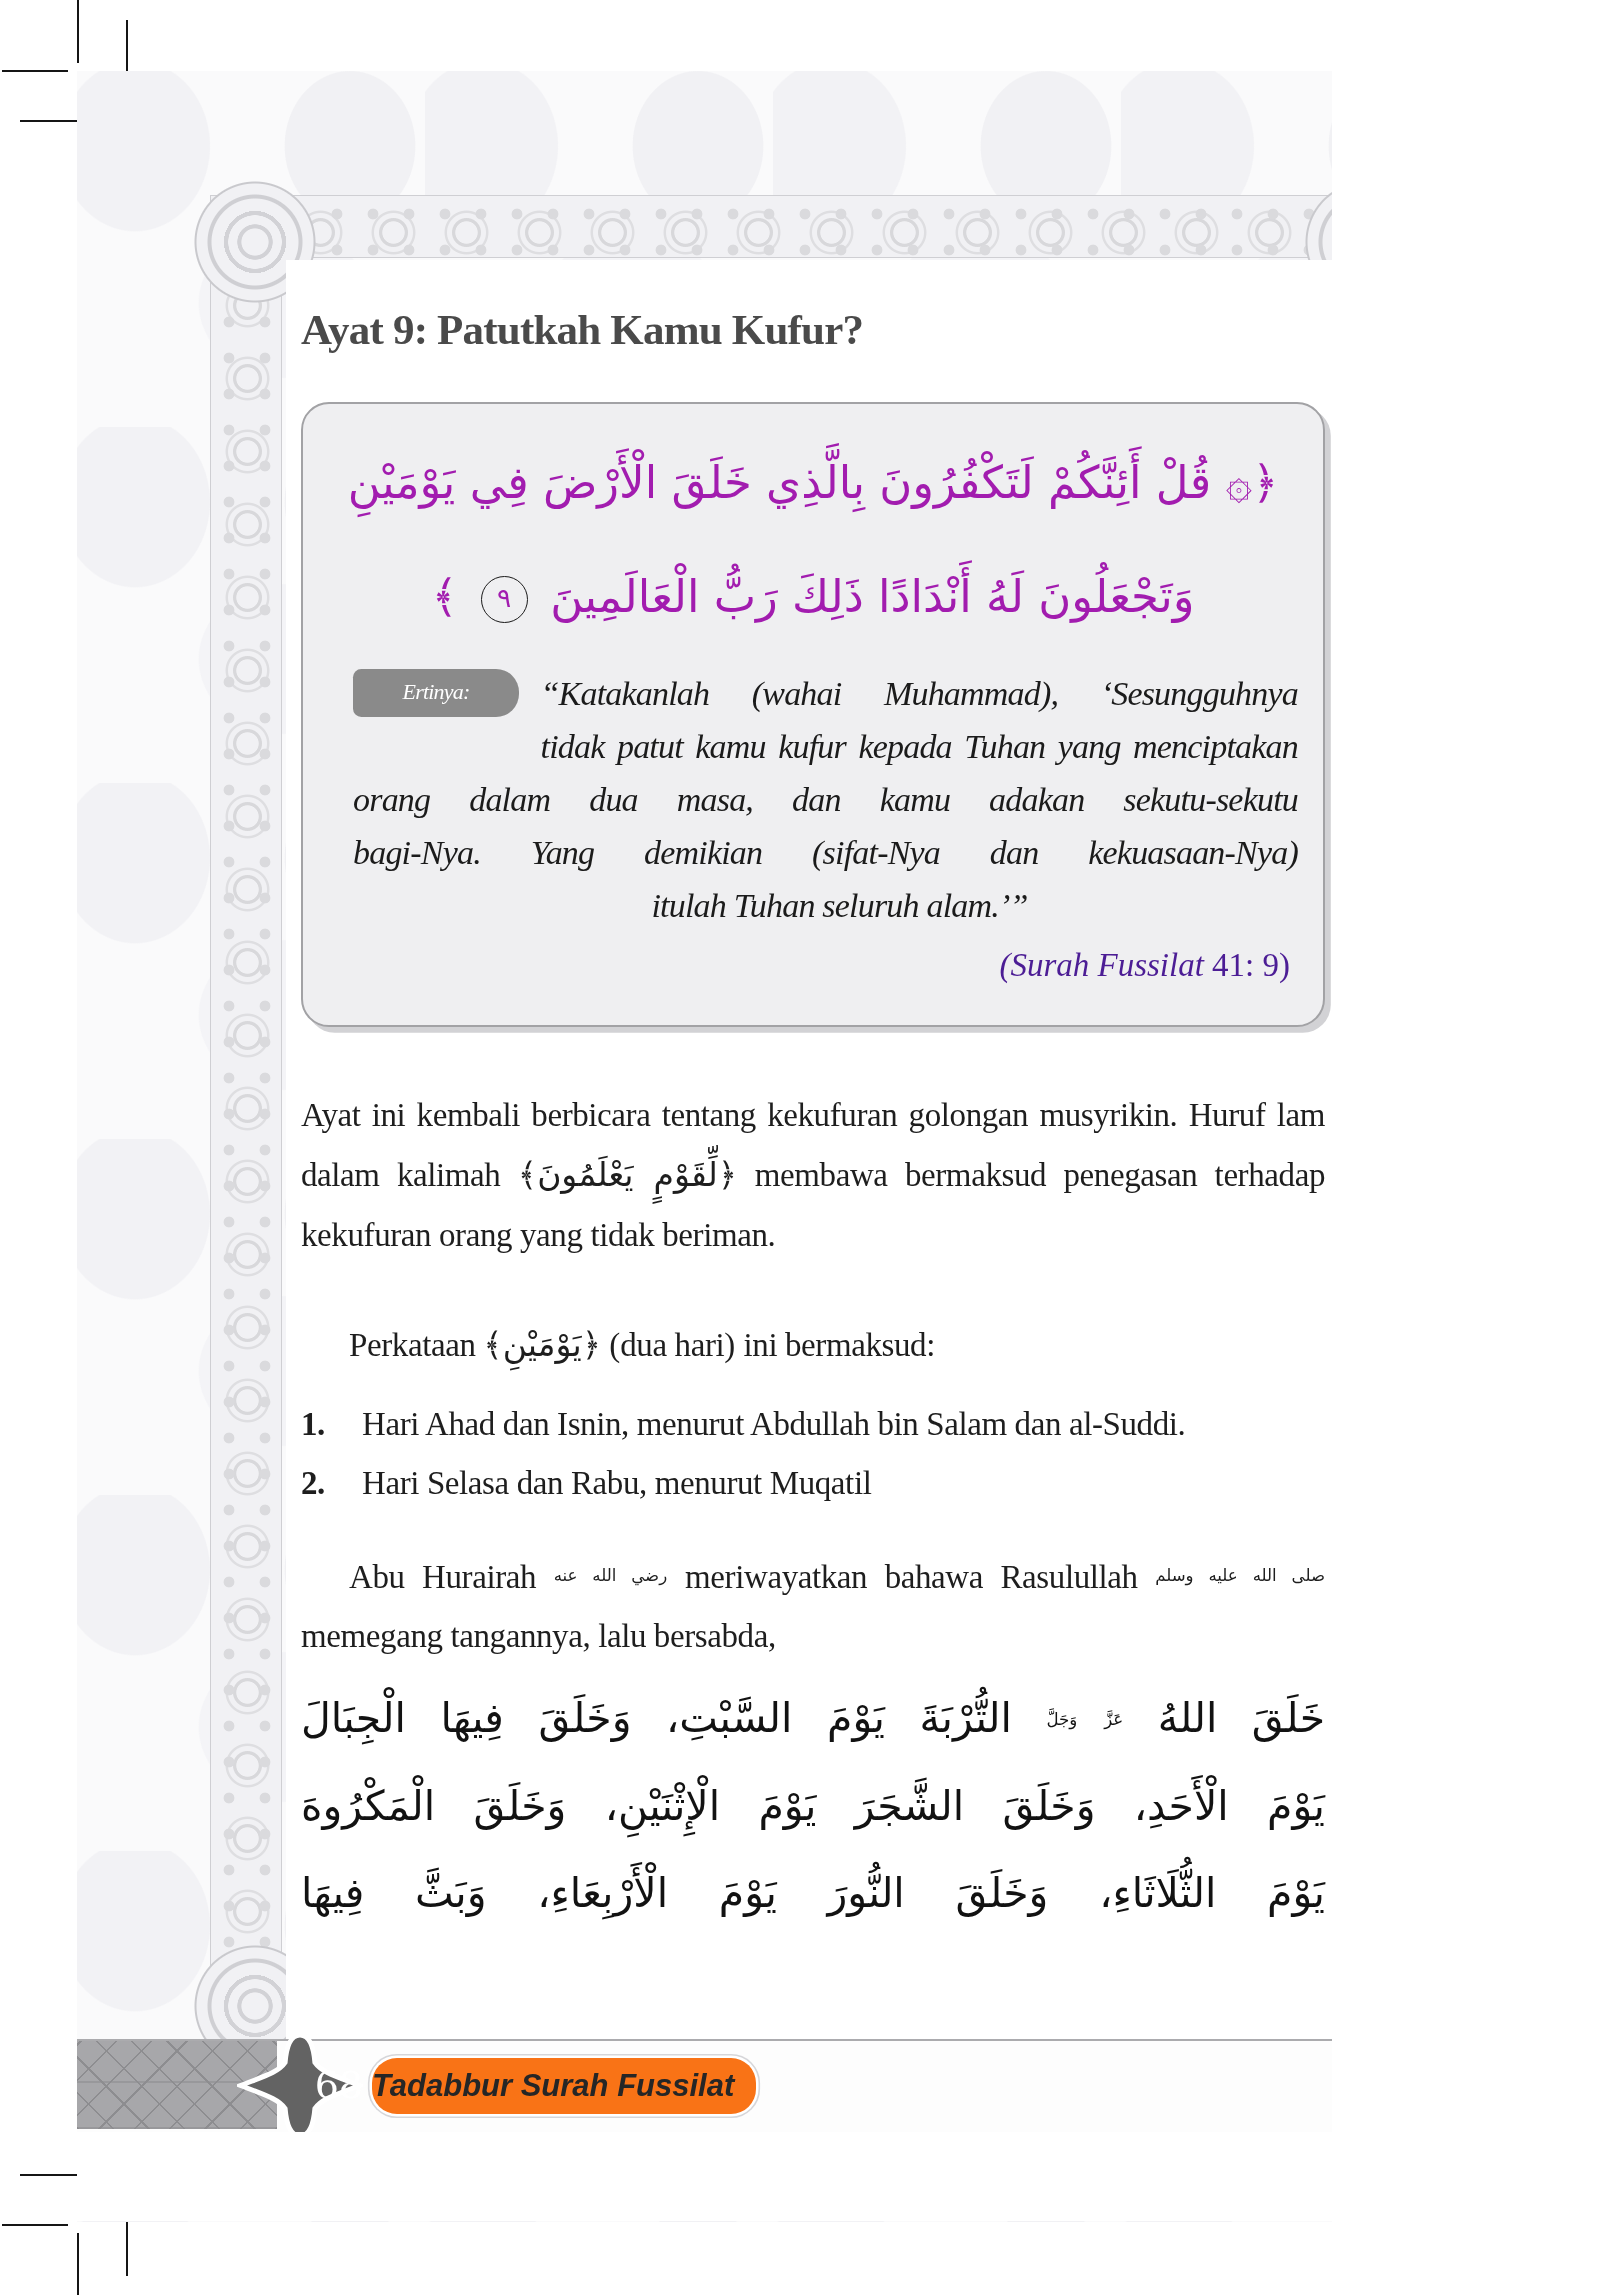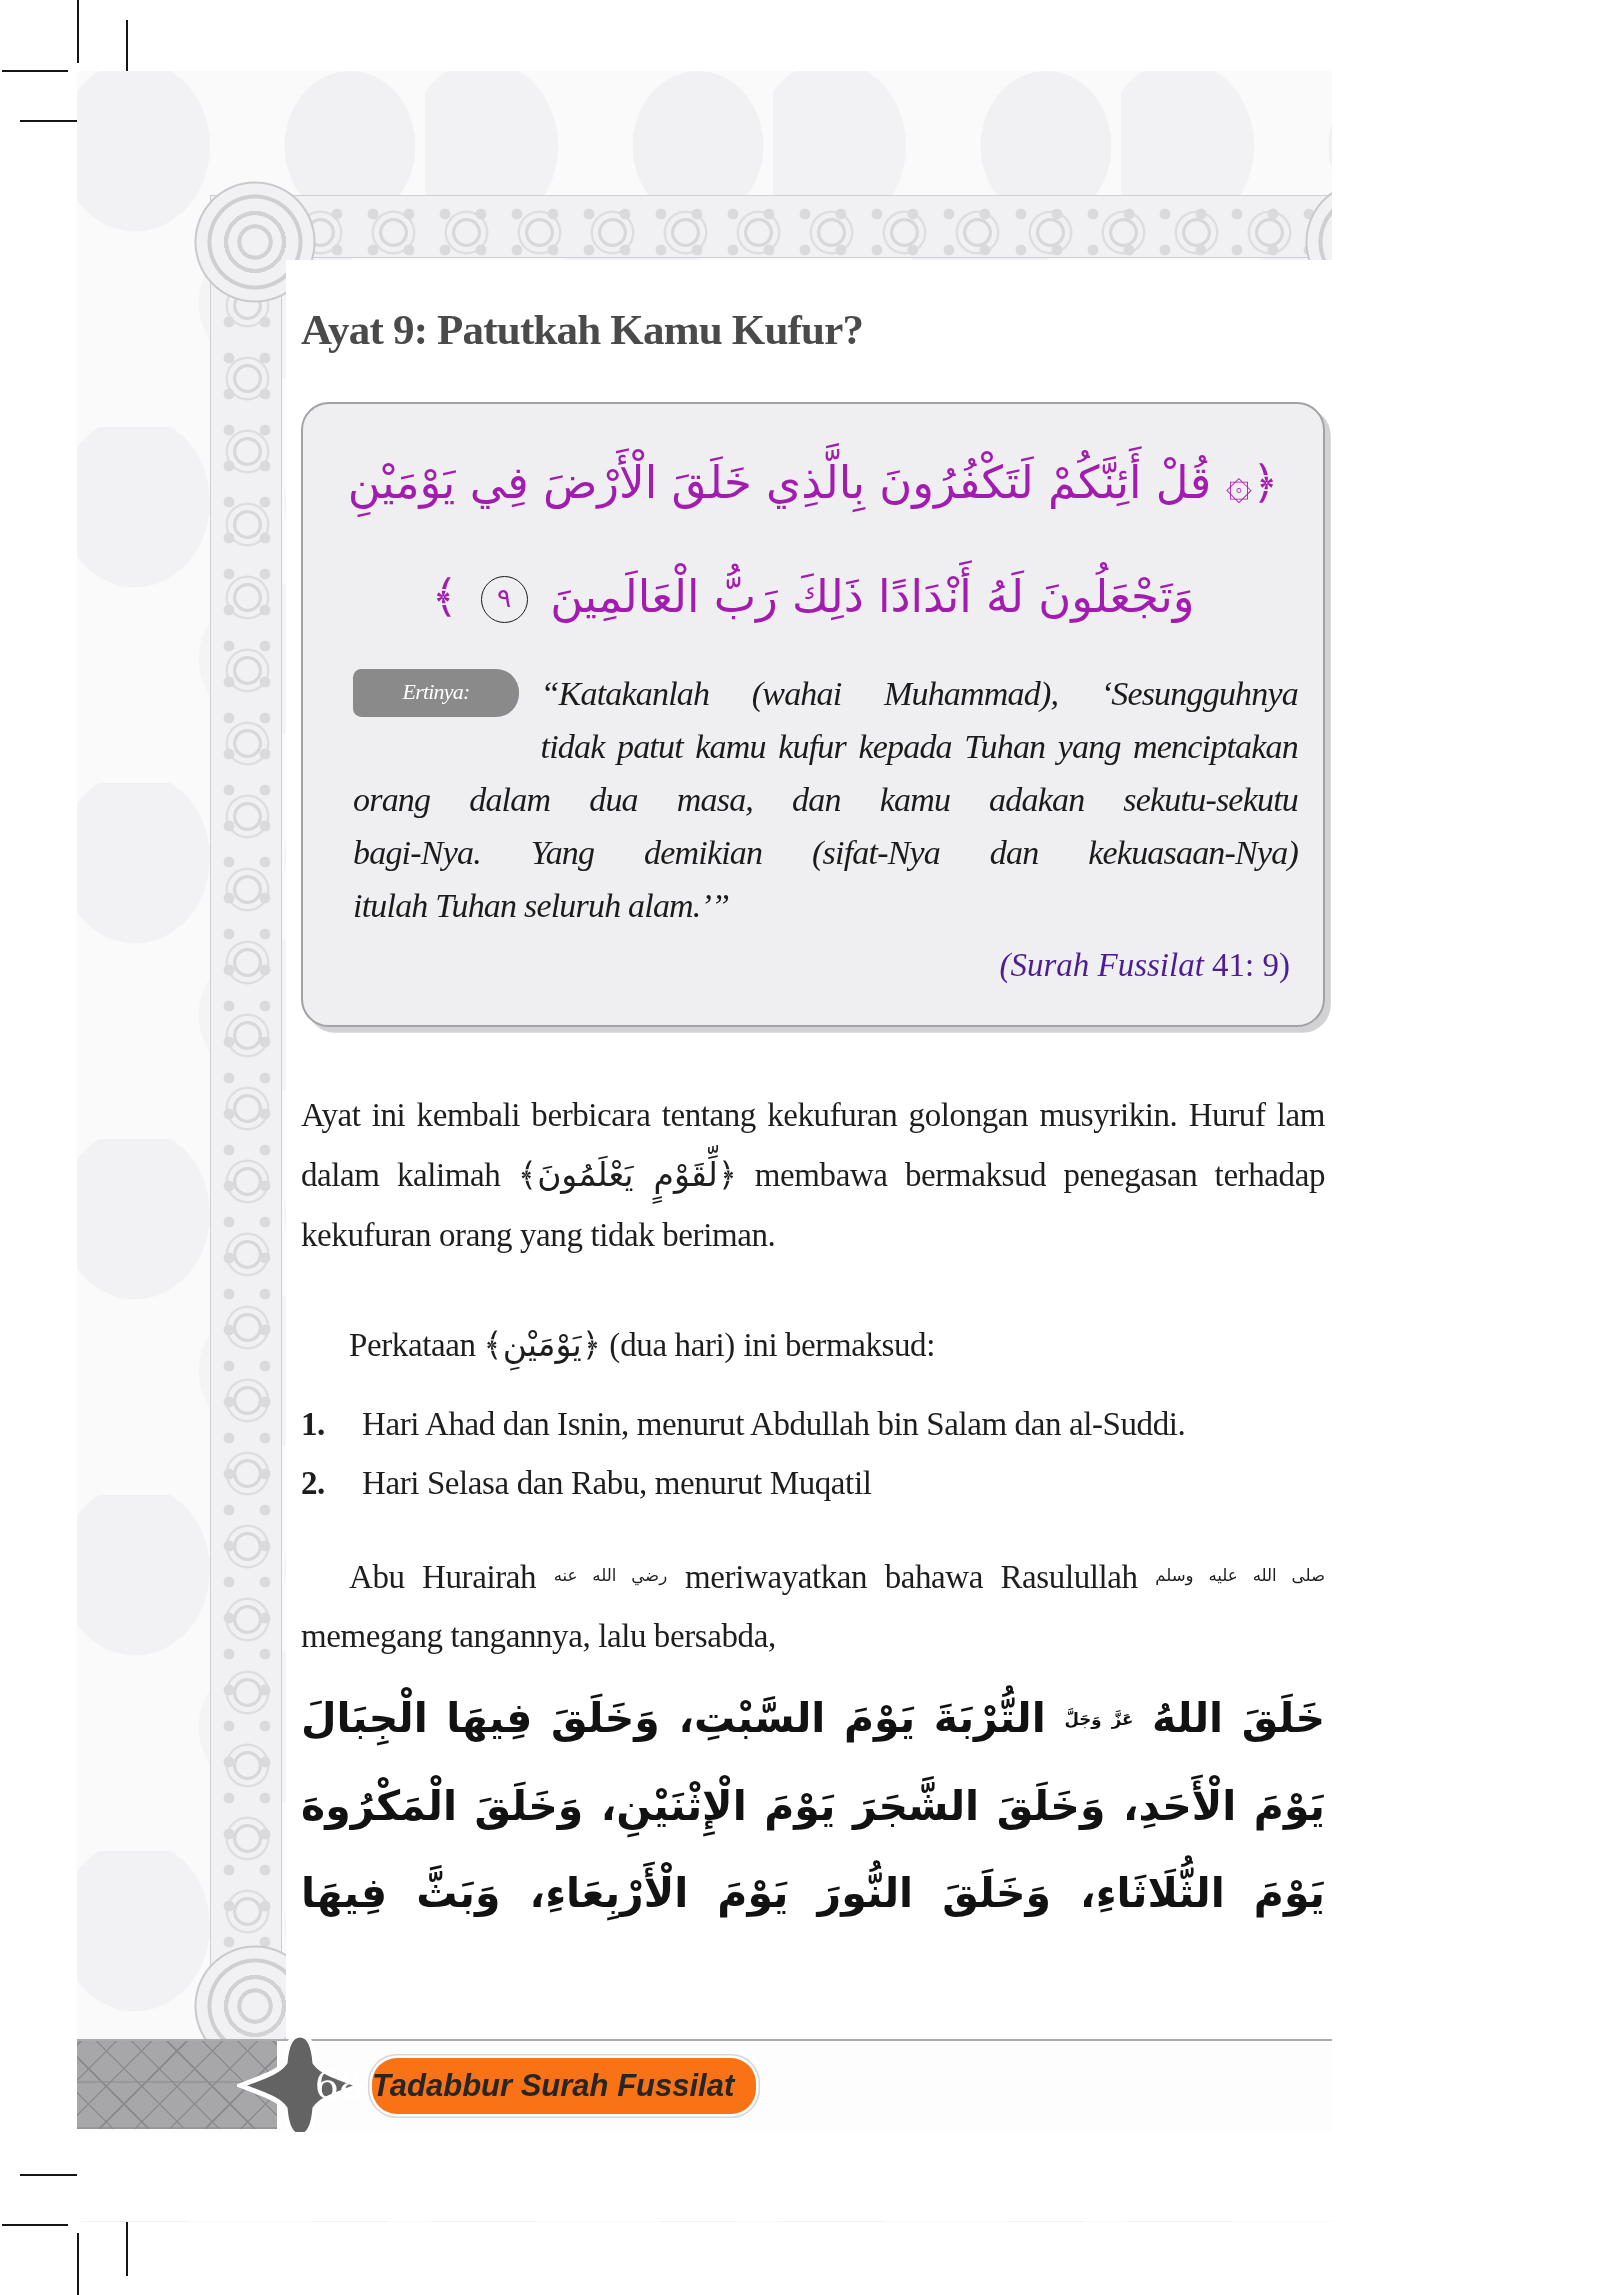--- a/index.html
+++ b/index.html
@@ -34,37 +34,37 @@
   #versebox{margin-top:48px;background:#efeff1;border:2.5px solid #a2a2a5;border-radius:28px;
             box-shadow:5.8px 5.8px 0 #d2d2d5;padding:21.5px 0 23px 0;}
   .ar-line{direction:rtl;text-align:center;font-family:"DejaVu Sans",sans-serif;font-size:45px;
            line-height:114px;color:#a21caf;padding:0 33px;}
   .aya{display:inline-block;width:45px;height:45px;border:1.7px solid #1a1a1a;border-radius:50%;
        text-align:center;line-height:41px;font-size:26.5px;vertical-align:middle;margin:0 8.3px;}
   #transwrap{margin:13.2px 25px 0 50px;font-style:italic;font-size:34px;line-height:53px;color:#1b1b1b;letter-spacing:-0.8px;}
   #ertinya{float:left;width:166px;height:48px;margin:2.5px 21.5px 5px 0;background:#8a8a8a;color:#ffffff;
            border-radius:8.3px 23px 23px 8.3px;text-align:center;line-height:46px;font-size:22px;font-style:italic;}
   .jline{text-align:justify;text-align-last:justify;}
-  .jlast{text-align:left;}
+  .jlast{text-align:center;margin-left:28px;}
   #cite{margin:15px 33px 18px 0;text-align:right;font-size:33px;color:#4c1d95;}
   #cite .it{font-style:italic;}
 
   
   .bpara{font-size:33px;line-height:60px;text-align:justify;margin:0;letter-spacing:-0.4px;}
   .indent{text-indent:48px;}
   .iar{font-family:"DejaVu Sans",sans-serif;font-size:33px;letter-spacing:0;}
   #para1{margin-top:58px;}
   #para2{margin-top:50px;text-align:left;}
   #list{margin-top:20px;}
   .li{display:flex;font-size:33px;line-height:59px;letter-spacing:-0.4px;}
   .li .num{width:61px;flex:none;font-weight:bold;}
   .li .litext{flex:1;text-align:justify;}
   #para3{margin-top:33px;}
   .hon-sm{font-family:"DejaVu Sans",sans-serif;font-size:16.6px;letter-spacing:0;vertical-align:6.6px;}
-  #hadith{margin-top:8.3px;font-weight:bold;}
+  #hadith{margin-top:8.3px;}
   .had-line{direction:rtl;text-align:justify;text-align-last:justify;font-family:"DejaVu Sans",sans-serif;
             font-size:41px;line-height:87px;color:#121212;}
 
   
   #band{position:absolute;left:0;top:1968px;width:1467px;height:93px;background:#fdfdfd;
         border-top:2.5px solid #ababae;border-bottom:2.5px solid #ababae;
         background-image:
           repeating-linear-gradient(45deg,#c3c3c6 0 1.7px,transparent 1.7px 25px),
           repeating-linear-gradient(-45deg,#c3c3c6 0 1.7px,transparent 1.7px 25px),
           repeating-linear-gradient(90deg,#cascadecc 0 0),

